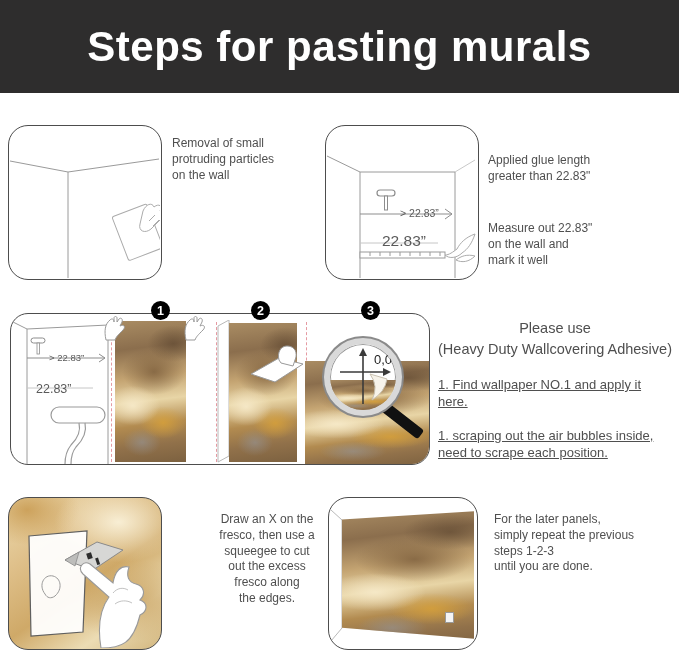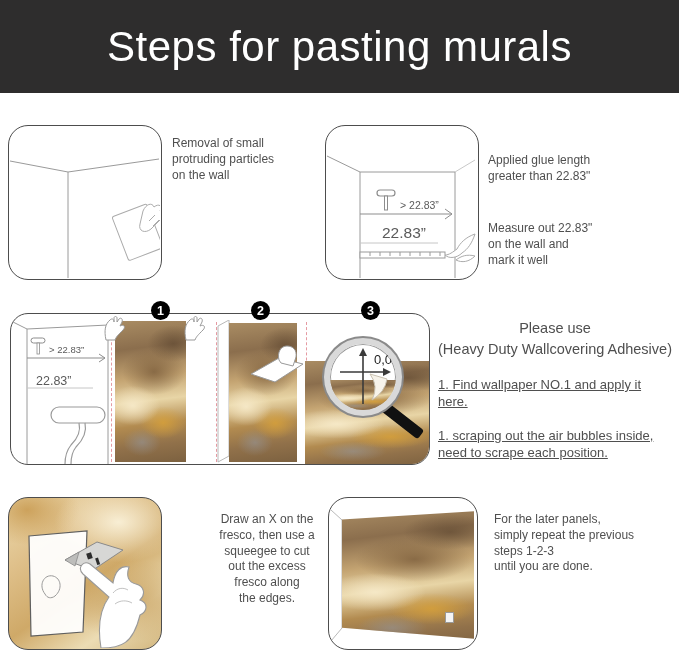--- a/index.html
+++ b/index.html
@@ -12,21 +12,21 @@
   }
   .abs { position:absolute; }
 
   
   .banner {
     left:0; top:0; width:679px; height:93px;
     background:#2e2d2d;
     display:flex; align-items:center; justify-content:center;
   }
   .banner h1 {
-    color:#ffffff; font-size:42px; font-weight:normal; letter-spacing:.5px;
+    color:#ffffff; font-size:42px; font-weight:bold; letter-spacing:.5px;
   }
 
   
   .panel {
     border:1.5px solid #4d4d4d;
     border-radius:20px;
     background:#fff;
     overflow:hidden;
   }
   .caption {
@@ -37,21 +37,21 @@
   
   .badge {
     width:19px; height:19px; border-radius:50%;
     background:#000; color:#fff;
     font-size:12.5px; font-weight:bold;
     display:flex; align-items:center; justify-content:center;
     z-index:5;
   }
   .dash { border-left:1px dashed #e59aa2; width:0; }
 
-  .diagram-label { color:#5a5a5a; white-space:nowrap; }
+  .diagram-label { color:#5a5a5a; white-space:nowrap;margin-top:8px; }
 
   .mural {
     background:
       radial-gradient(ellipse 55% 20% at 25% 60%, rgba(246,233,200,.95), rgba(246,233,200,0) 70%),
       radial-gradient(ellipse 45% 16% at 68% 72%, rgba(214,160,58,.85), rgba(214,160,58,0) 72%),
       radial-gradient(ellipse 60% 22% at 55% 36%, rgba(124,94,60,.80), rgba(124,94,60,0) 75%),
       radial-gradient(ellipse 38% 14% at 38% 86%, rgba(148,148,152,.60), rgba(148,148,152,0) 70%),
       radial-gradient(ellipse 50% 18% at 82% 16%, rgba(96,73,50,.70), rgba(96,73,50,0) 72%),
       linear-gradient(173deg,#a98c63 0%,#8b6e4d 20%,#c4a472 40%,#e8d5a6 56%,#b28b50 72%,#91714a 86%,#7c6140 100%);
   }

